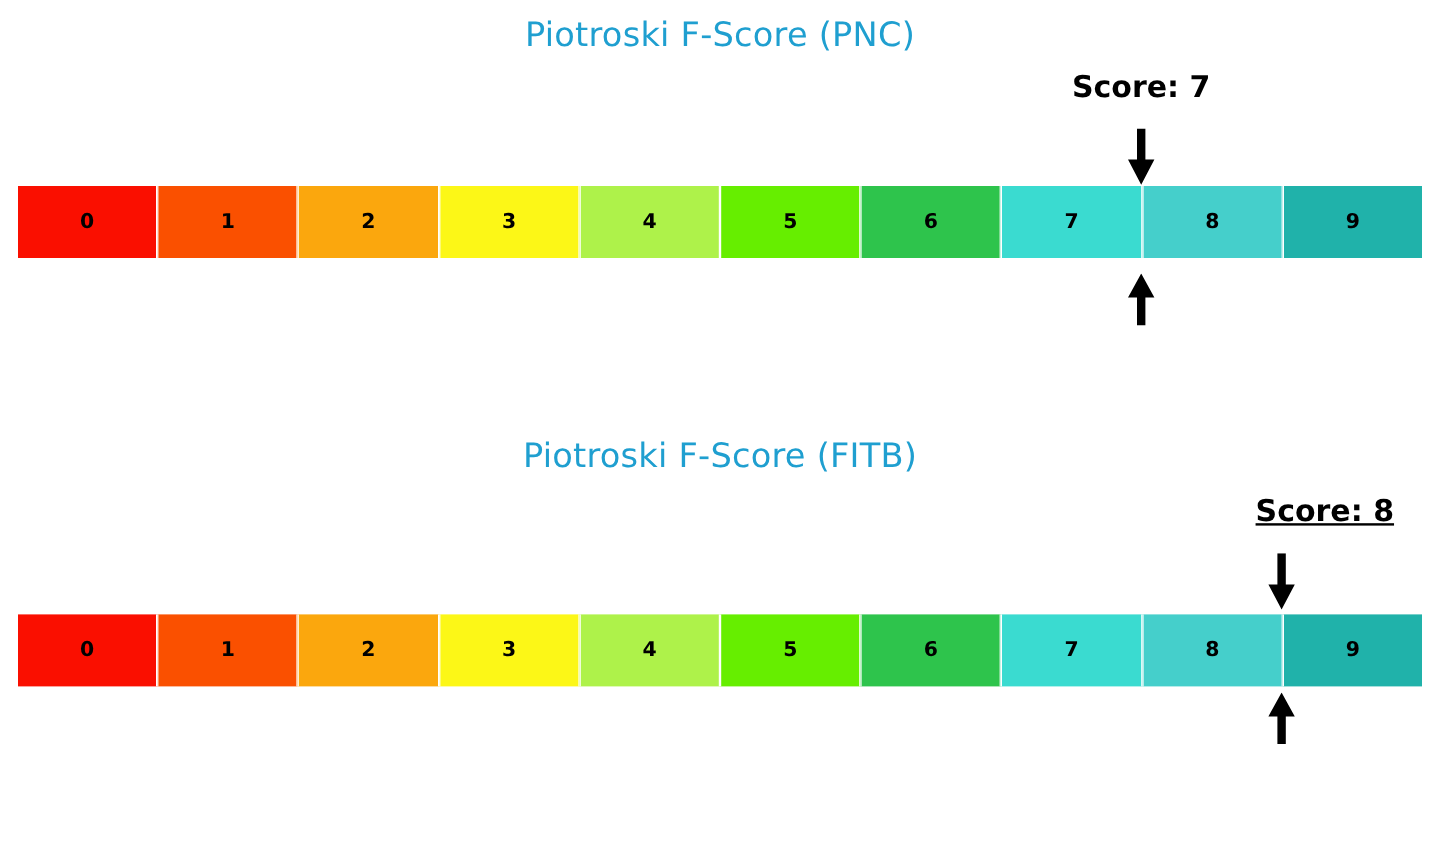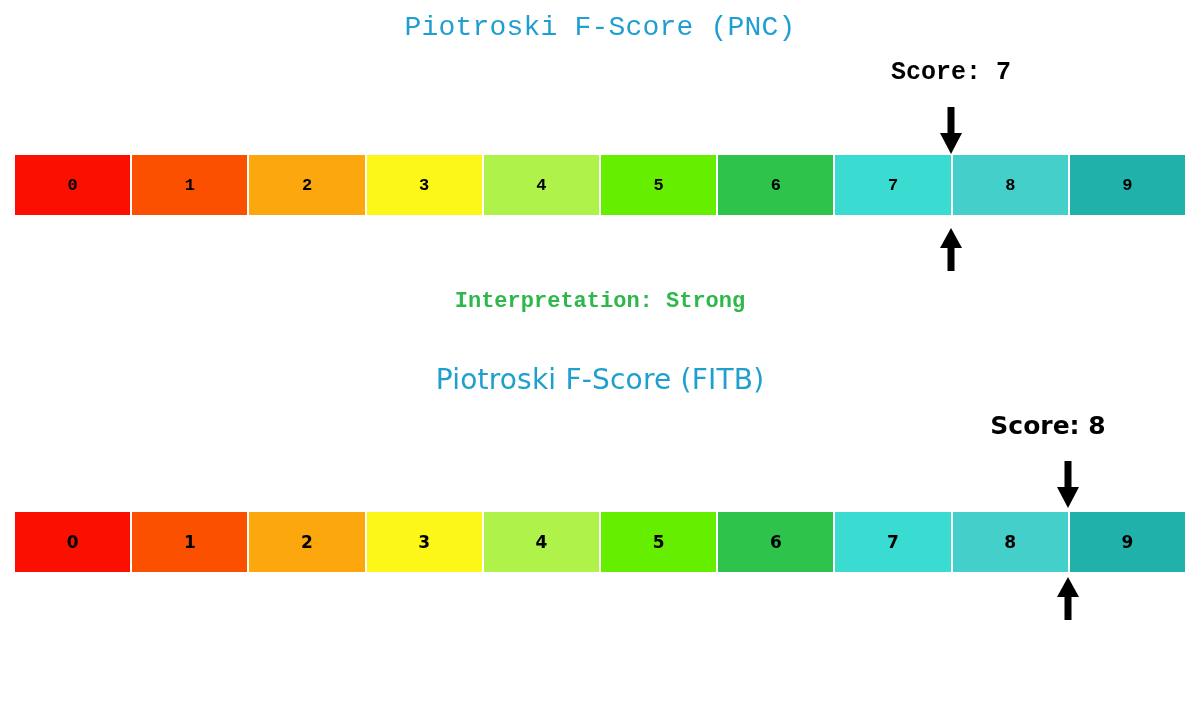--- a/index.html
+++ b/index.html
@@ -13,21 +13,21 @@
     font-family: "DejaVu Sans", "Liberation Sans", sans-serif;
     position: relative;
     overflow: hidden;
   }
 
   .panel {
     position: absolute;
     left: 0;
     width: 1200px;
   }
-  .panel-1 { top: 0px; height: 351px; font-family: Liberation Mono, monospace; }
+  .panel-1 { top: 0px; height: 351px; }
   .panel-2 { top: 351px; height: 351px; }
 
   .chart-title {
     position: absolute;
     left: 0;
     width: 1200px;
     text-align: center;
     font-size: 28px;
     font-weight: 400;
     letter-spacing: 0.2px;
@@ -141,28 +141,27 @@
         <span class="cell-label" style="color: rgb(0, 0, 0);">9</span>
       </div>
     </div>
 
   <div class="arrow" id="arrow-up-pnc" style="left: 951px; top: 228px;">
     <svg width="30" height="44" viewBox="0 0 30 44" aria-hidden="true">
       <polygon points="15,0 26,20 18.5,20 18.5,43 11.5,43 11.5,20 4,20" fill="#000000"></polygon>
     </svg>
   </div>
 
-  <div class="interpretation" id="interp-pnc" style="color: rgb(46, 184, 76);">Interpretation: Strong</div>
 </div>
 
 <div class="panel panel-2">
 
   <div class="chart-title" style="color: rgb(31, 159, 208);">Piotroski F-Score (FITB)</div>
 
-  <div class="score-label" id="score-label-fitb" style="left: 1048px; top: 60px;">Score: 8</div>
+  <div class="score-label" id="score-label-fitb" style="left: 1104px; top: 60px; text-decoration: underline;">Score: 8</div>
 
   <div class="arrow" id="arrow-down-fitb" style="left: 1068px; top: 110px;">
     <svg width="30" height="48" viewBox="0 0 30 48" aria-hidden="true">
       <polygon points="11.5,0 18.5,0 18.5,26 26,26 15,47 4,26 11.5,26" fill="#000000"></polygon>
     </svg>
   </div>
 
   <div class="scale-bar" id="scale-bar-fitb">
       <div class="cell" style="background: rgb(250, 15, 0);">
         <span class="cell-label" style="color: rgb(0, 0, 0);">0</span>

